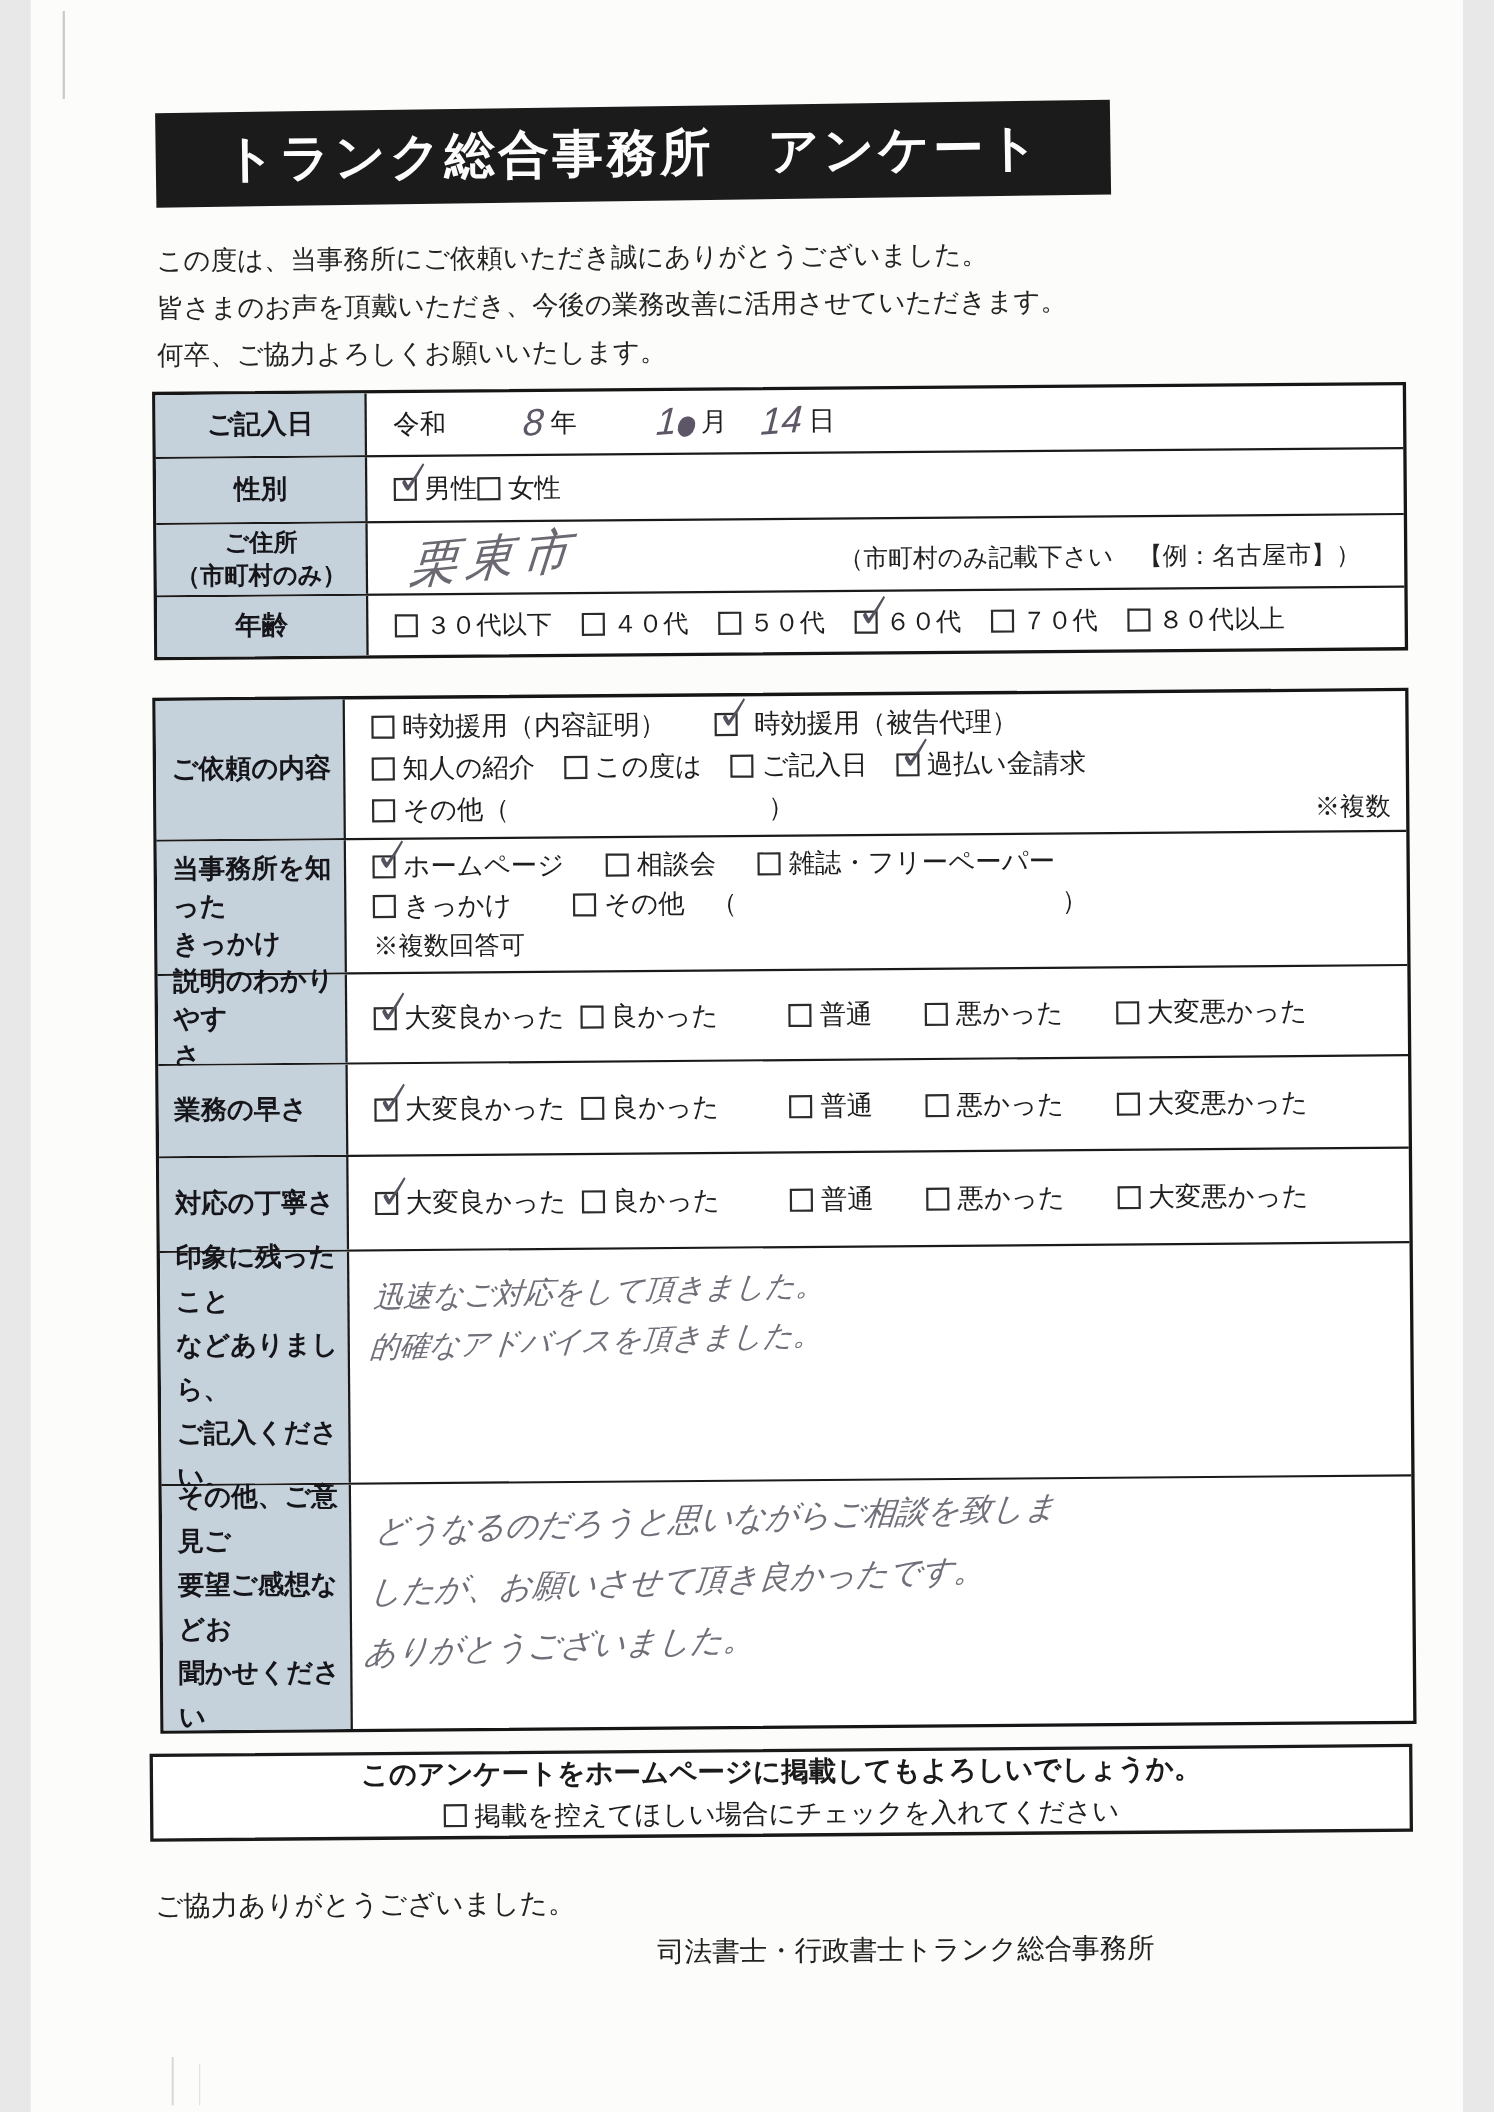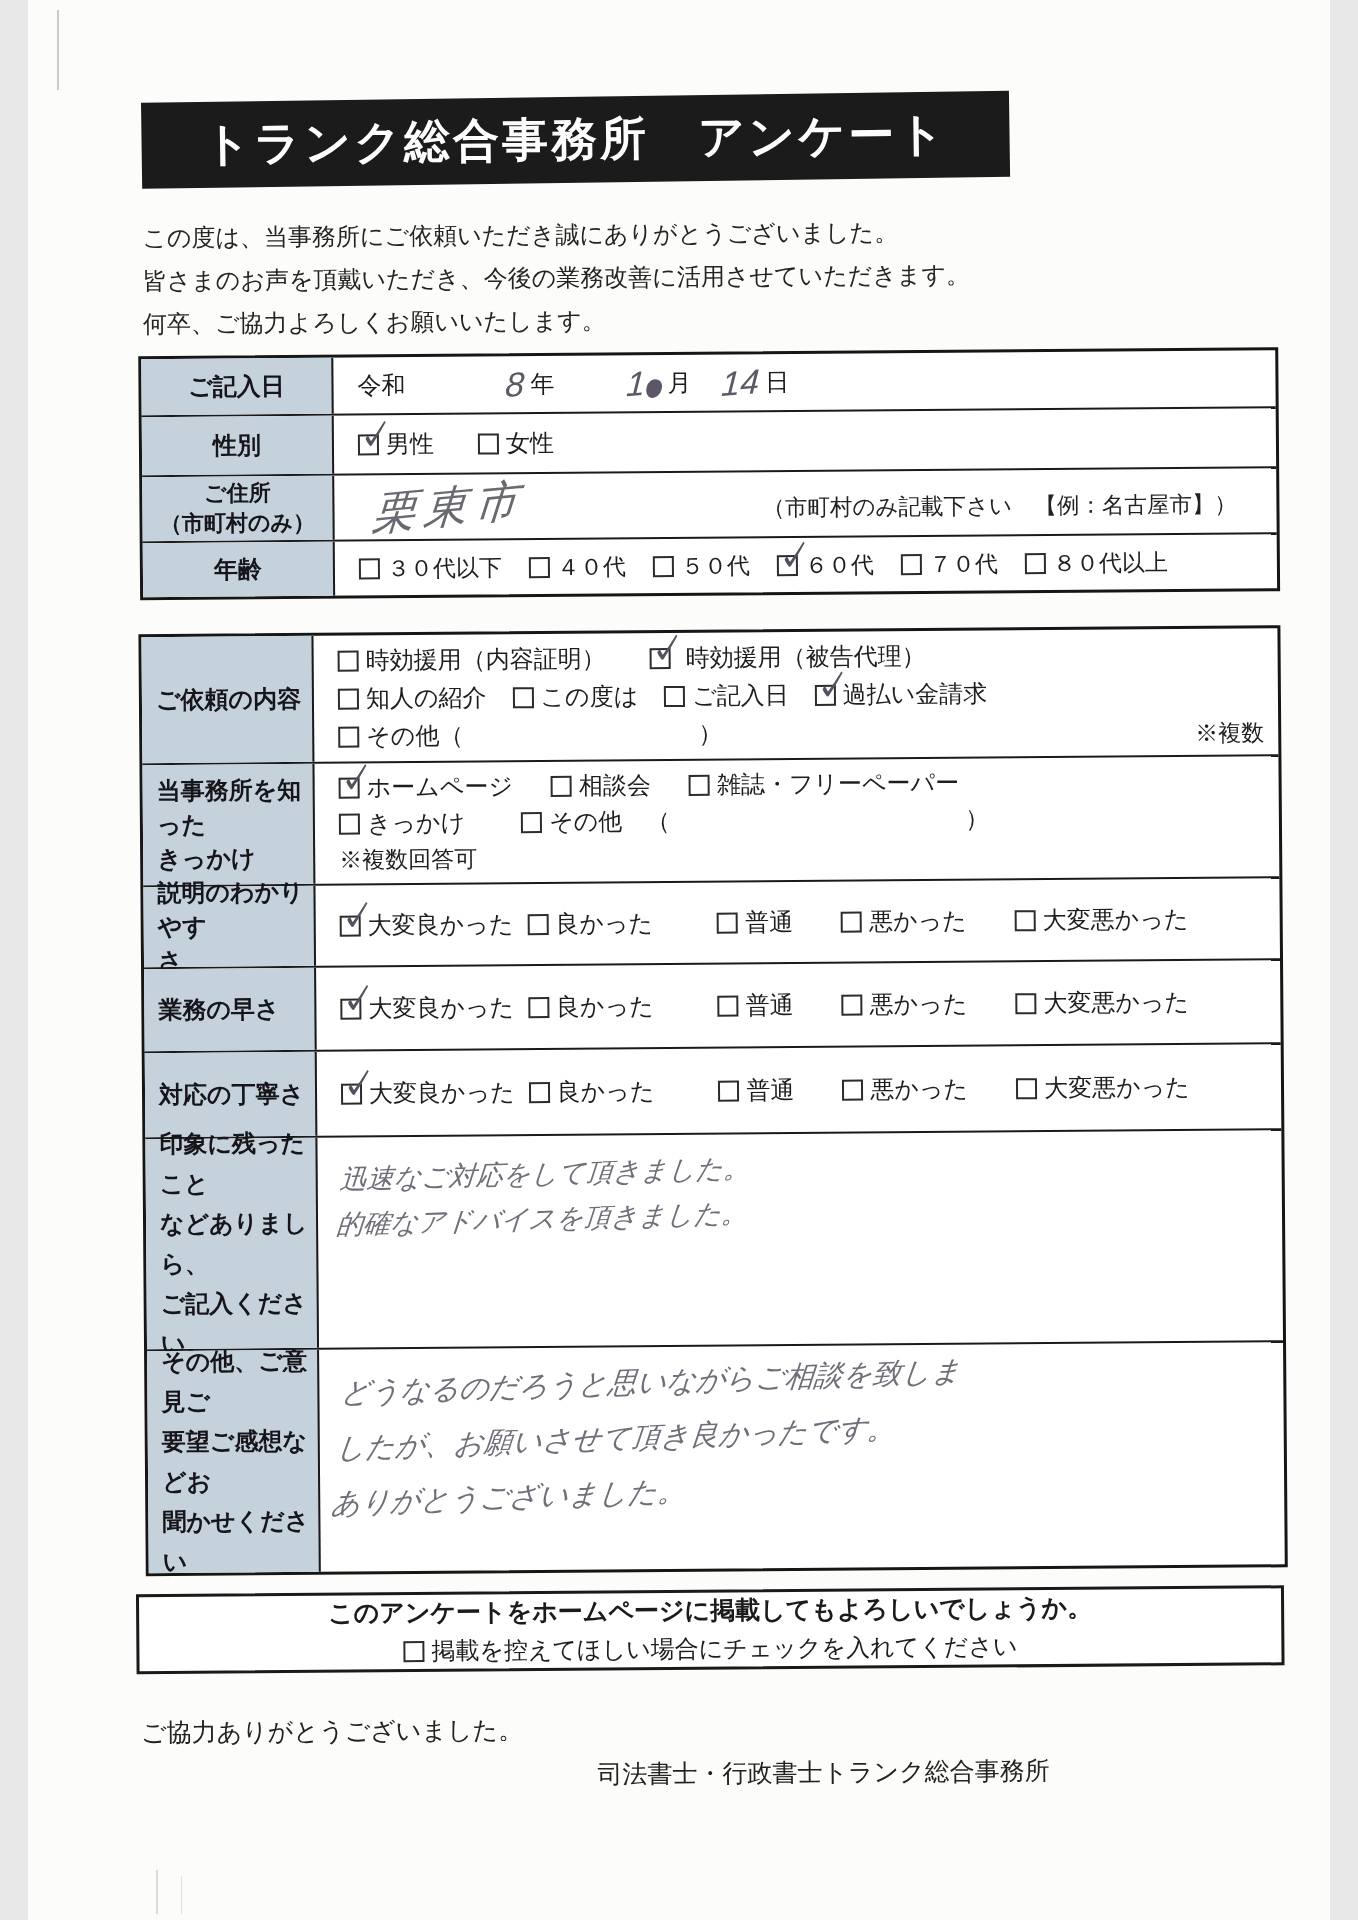--- a/index.html
+++ b/index.html
@@ -74,26 +74,26 @@
     font-size:44px;color:#6c6872;font-style:italic;letter-spacing:7px;
     transform:rotate(-5deg) skewX(-10deg);display:inline-block;margin-left:14px;
   }
   .hw-lines{font-style:italic;color:#716e79;transform:rotate(-1.2deg) skewX(-6deg);transform-origin:0 0;}
   .hw-lines.a{font-size:27px;line-height:45px;margin-top:4px;}
   .hw-lines.b{font-size:29px;line-height:55px;margin-top:2px;transform:rotate(-1.6deg) skewX(-7deg);}
 
   
   .date-line{display:flex;align-items:center;font-size:24px;}
   .date-line .unit{margin-left:6px;}
-  .g-era{margin-right:100px;}
+  .g-era{margin-right:70px;}
   .g-year{margin-left:46px;}
   .g-month{margin-left:72px;}
   .g-day{margin-left:30px;}
 
-  .gender-line .opt + .opt{margin-left:44px;text-align:center;}
+  .gender-line .opt + .opt{text-align:center;}
   .age-line .opt{font-size:23px;}
   .age-line .opt + .opt{margin-left:27px;}
 
   .multi .line{display:flex;align-items:center;width:100%;box-sizing:border-box;}
   .req .line{height:40px;}
   .req .line1 .opt + .opt{margin-left:44px;}
   .req .line2 .opt + .opt{margin-left:26px;}
   .paren-space{display:inline-block;width:235px;}
   .paren-space.wide{width:295px;}
   .note{font-size:23px;color:#1e1e1e;}

